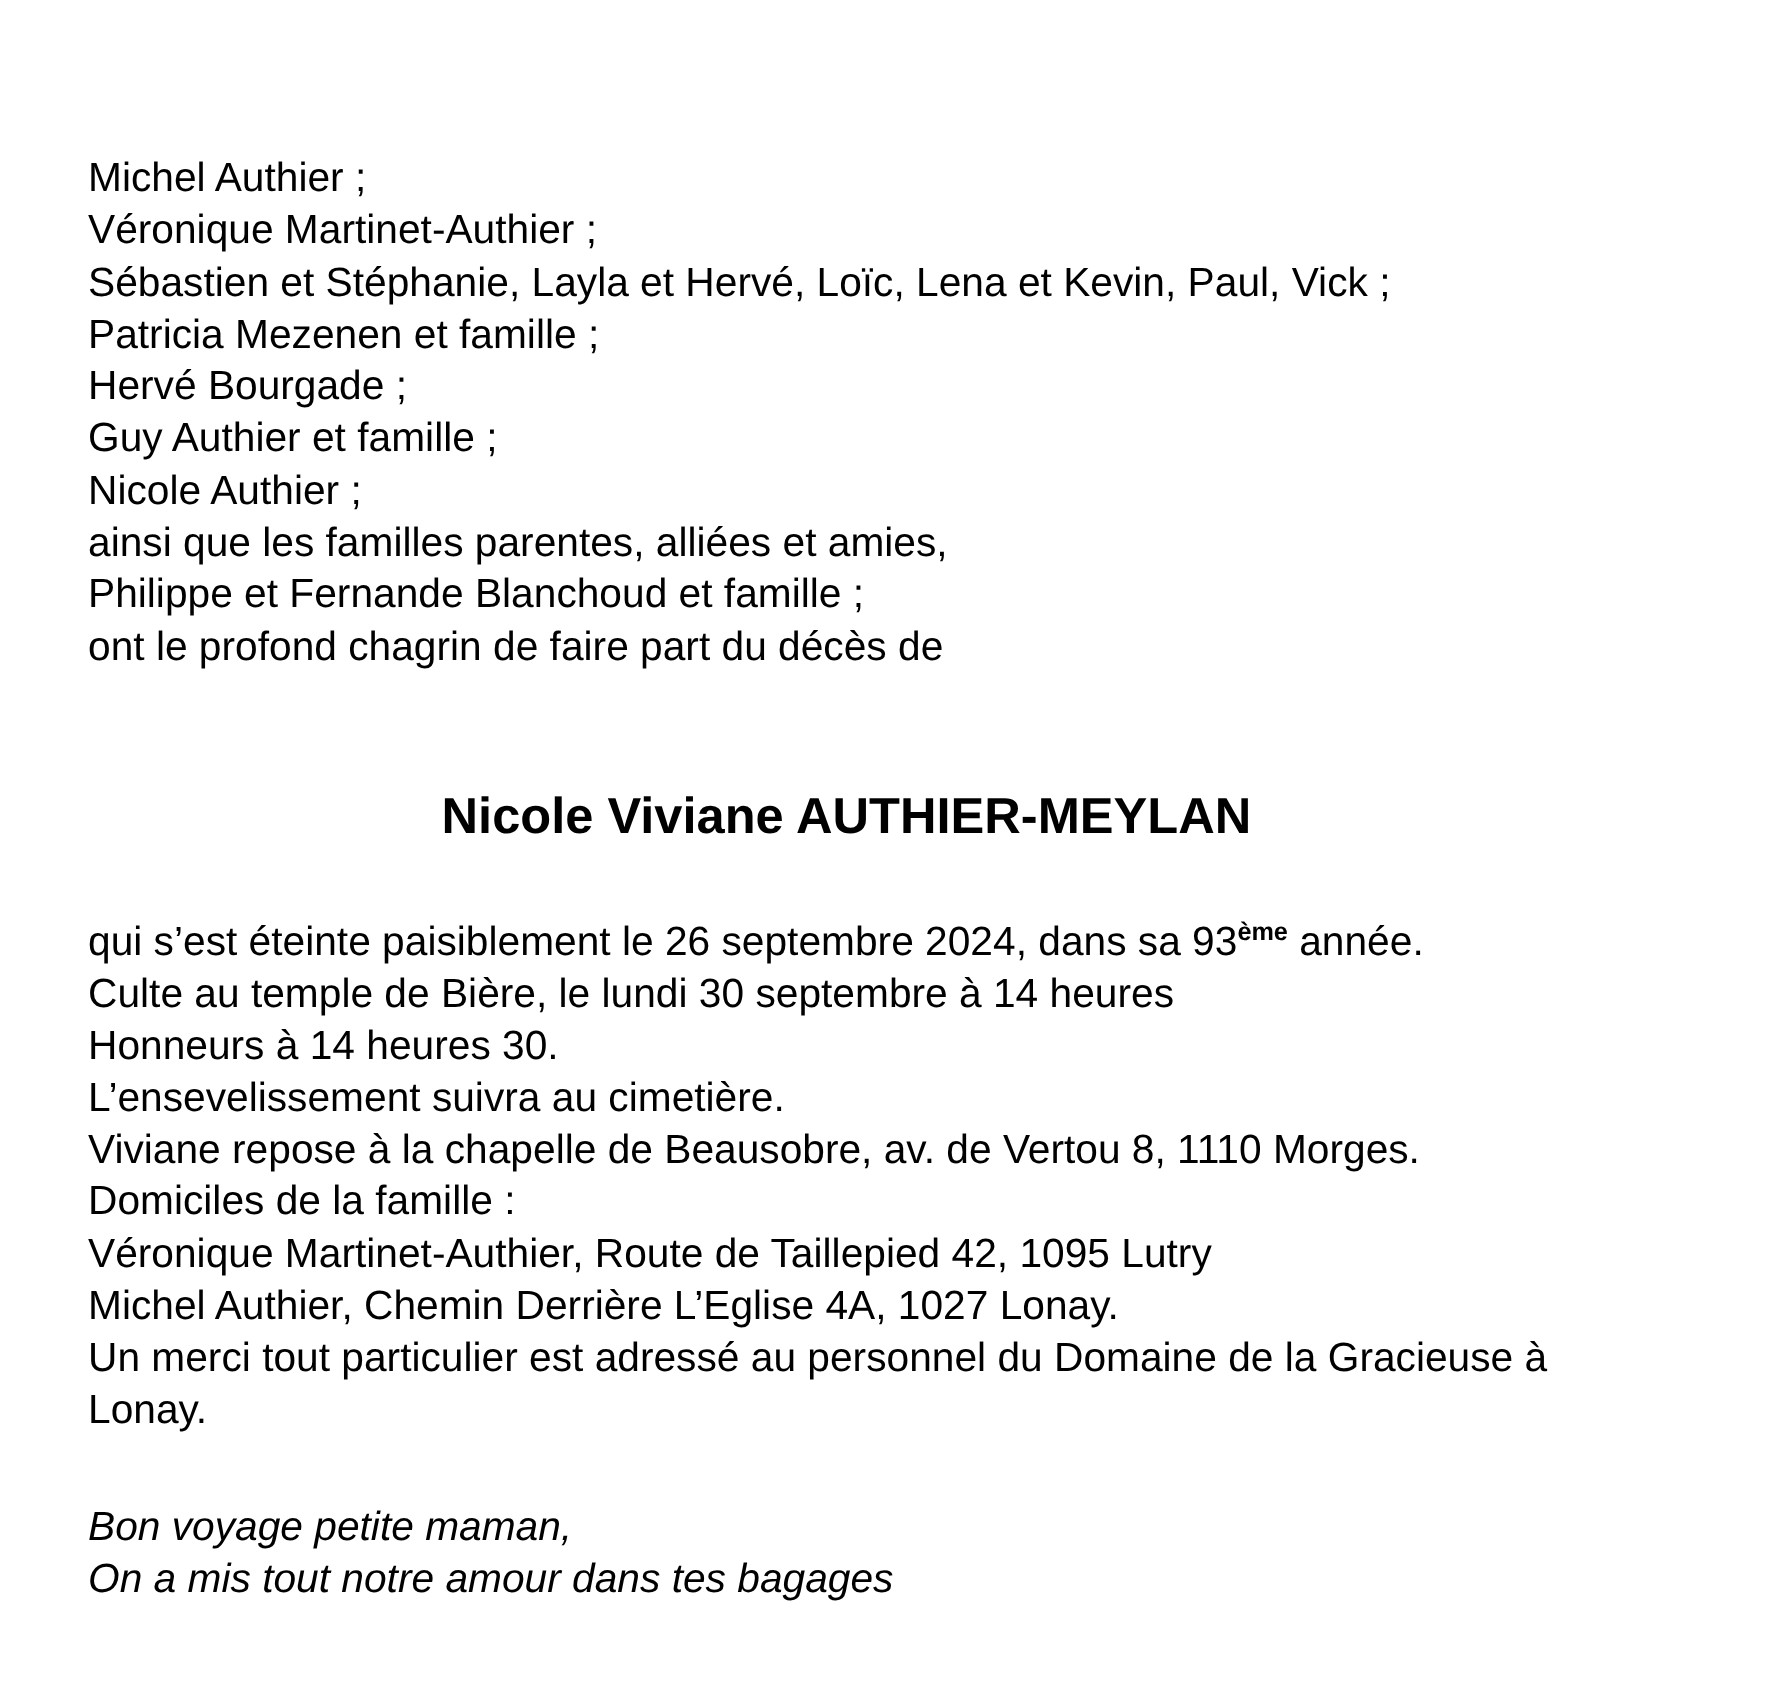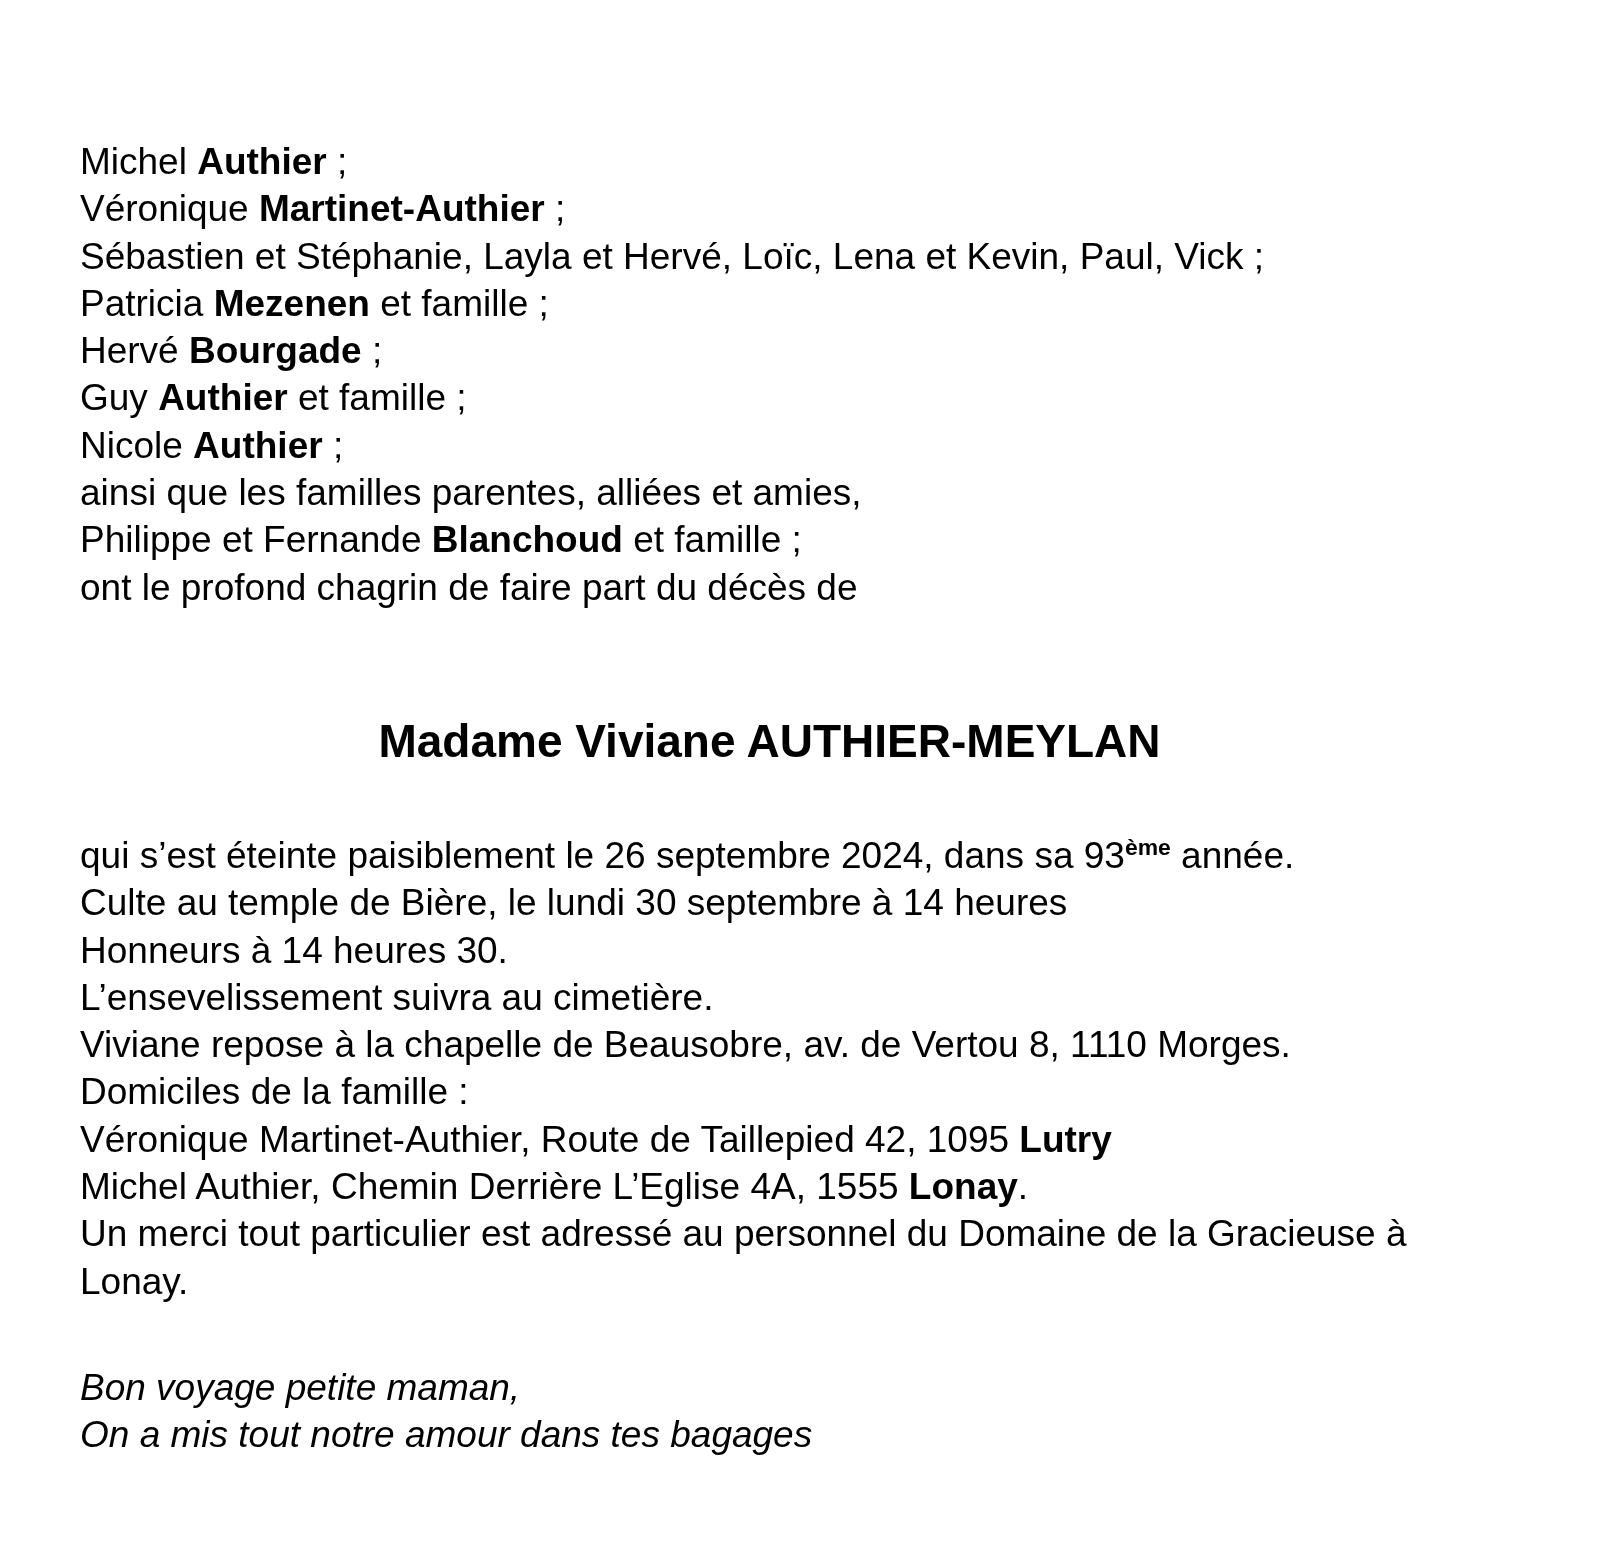--- a/index.html
+++ b/index.html
@@ -48,21 +48,21 @@
     position: absolute;
     top: 1364px;
     left: 80px;
     right: 154px;
     font-style: italic;
   }
   .line {
     white-space: nowrap;
   }
   .b {
-    font-weight: bold;
+    font-weight: normal;
   }
   sup {
     font-size: 0.62em;
     line-height: 0;
     vertical-align: super;
     font-weight: bold;
   }
 </style>
 </head>
 <body>
@@ -75,31 +75,31 @@
       <div class="line"><span>Sébastien et Stéphanie, Layla et Hervé, Loïc, Lena et Kevin, Paul, Vick ;</span></div>
       <div class="line"><span>Patricia </span><span class="b">Mezenen</span><span> et famille ;</span></div>
       <div class="line"><span>Hervé </span><span class="b">Bourgade</span><span> ;</span></div>
       <div class="line"><span>Guy </span><span class="b">Authier</span><span> et famille ;</span></div>
       <div class="line"><span>Nicole </span><span class="b">Authier</span><span> ;</span></div>
       <div class="line"><span>ainsi que les familles parentes, alliées et amies,</span></div>
       <div class="line"><span>Philippe et Fernande </span><span class="b">Blanchoud</span><span> et famille ;</span></div>
       <div class="line"><span>ont le profond chagrin de faire part du décès de</span></div>
     </div>
 
-  <h1 class="title">Madame Viviane AUTHIER-MEYLAN</h1>
+  <h1 class="title">Nicole Viviane AUTHIER-MEYLAN</h1>
 
   <div class="details-block">
       <div class="line"><span>qui s’est éteinte paisiblement le 26 septembre 2024, dans sa 93</span><sup>ème</sup><span> année.</span></div>
       <div class="line"><span>Culte au temple de Bière, le lundi 30 septembre à 14 heures</span></div>
       <div class="line"><span>Honneurs à 14 heures 30.</span></div>
       <div class="line"><span>L’ensevelissement suivra au cimetière.</span></div>
       <div class="line"><span>Viviane repose à la chapelle de Beausobre, av. de Vertou 8, 1110 Morges.</span></div>
       <div class="line"><span>Domiciles de la famille :</span></div>
       <div class="line"><span>Véronique Martinet-Authier, Route de Taillepied 42, 1095 </span><span class="b">Lutry</span></div>
-      <div class="line"><span>Michel Authier, Chemin Derrière L’Eglise 4A, 1555 </span><span class="b">Lonay</span><span>.</span></div>
+      <div class="line"><span>Michel Authier, Chemin Derrière L’Eglise 4A, 1027 </span><span class="b">Lonay</span><span>.</span></div>
       <div class="line"><span>Un merci tout particulier est adressé au personnel du Domaine de la Gracieuse à</span></div>
       <div class="line"><span>Lonay.</span></div>
     </div>
 
   <div class="farewell-block">
       <div class="line"><span>Bon voyage petite maman,</span></div>
       <div class="line"><span>On a mis tout notre amour dans tes bagages</span></div>
     </div>
 
 </div>

